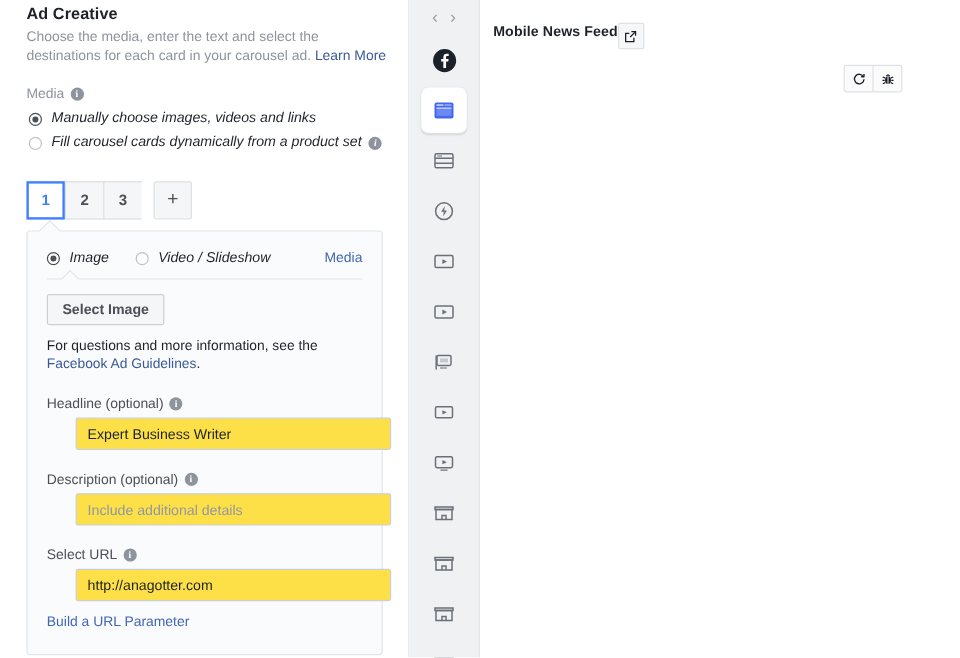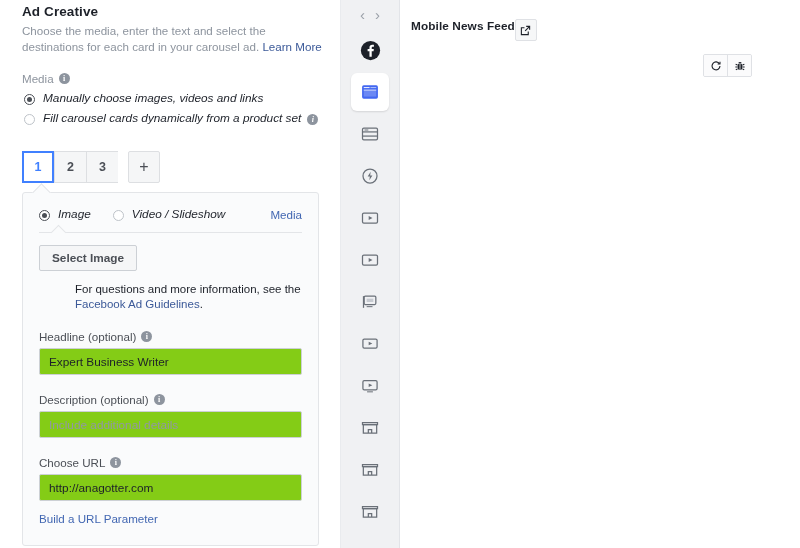--- a/index.html
+++ b/index.html
@@ -100,28 +100,29 @@
     border-left:1px solid #e3e5e8;border-top:1px solid #e3e5e8;
     transform:rotate(45deg);top:-5px;left:14px;
   }
 
   .btn-select{
     display:inline-block;padding:5px 12px;font-size:11.8px;font-weight:bold;
     color:#4b4f56;background:#f5f6f7;border:1px solid #ccd0d5;border-radius:2px;
     cursor:pointer;
   }
   .helper-text{
-    font-size:11.5px;color:#1d2129;line-height:15px;margin-top:11px;max-width:270px;margin-left:36px;
+    font-size:11.5px;color:#1d2129;line-height:15px;margin-top:11px;max-width:270px;
   }
 
   .input{
     width:100%;box-sizing:border-box;height:27px;
-    border:1px solid #ccd0d5;border-radius:2px;background:#84cc16;
+    border:1px solid #ccd0d5;border-radius:2px;background:#fde047;
     font-size:11.8px;color:#1d2129;padding:0 9px;
     font-family:"Liberation Sans",sans-serif;
+    margin-left:24px;
   }
   .input::placeholder{color:#9197a3;}
 
   .build-url{display:inline-block;margin-top:11px;font-size:11.6px;color:#4267b2;text-decoration:none;}
 
   .panel-divider{
     position:absolute;right:0;top:0;width:1px;height:548px;background:#e9ebee;
   }
 
   
@@ -230,21 +231,21 @@
       </div>
       <input class="input" type="text" value="Expert Business Writer" style="">
 
       <div class="field-label dark">
         <span>Description (optional)</span>
         <span class="info-icon">i</span>
       </div>
       <input class="input" type="text" placeholder="Include additional details" style="">
 
       <div class="field-label dark">
-        <span>Choose URL</span>
+        <span>Select URL</span>
         <span class="info-icon">i</span>
       </div>
       <input class="input" type="text" value="http://anagotter.com" style="">
 
       <a class="build-url" href="#">Build a URL Parameter</a>
     </div>
 
     <div class="panel-divider"></div>
   </div>
 

